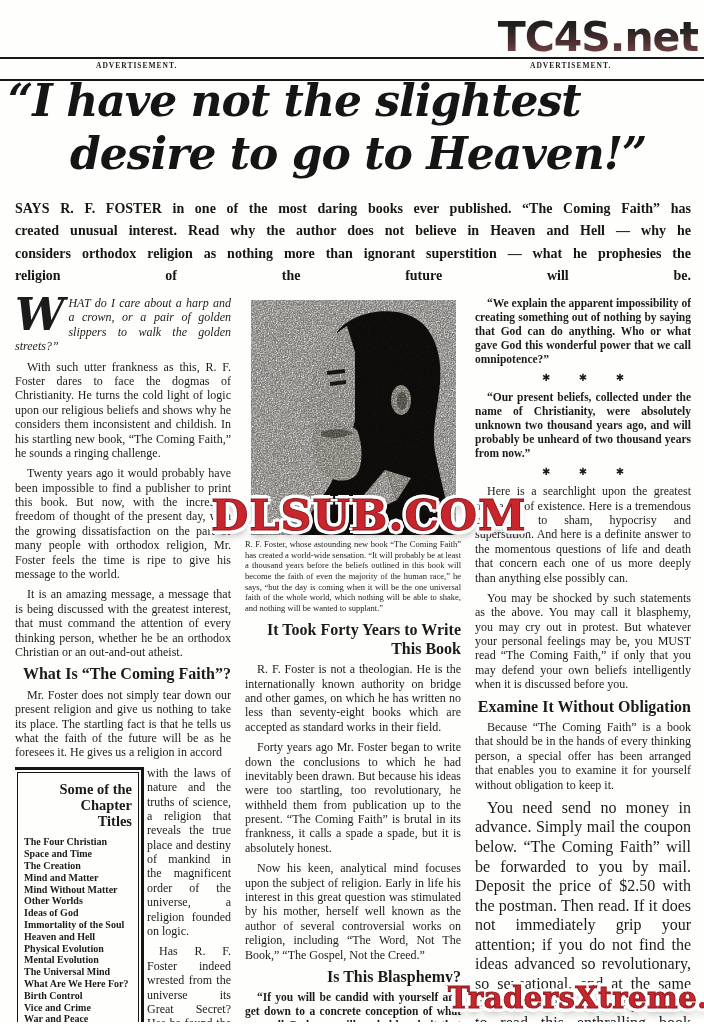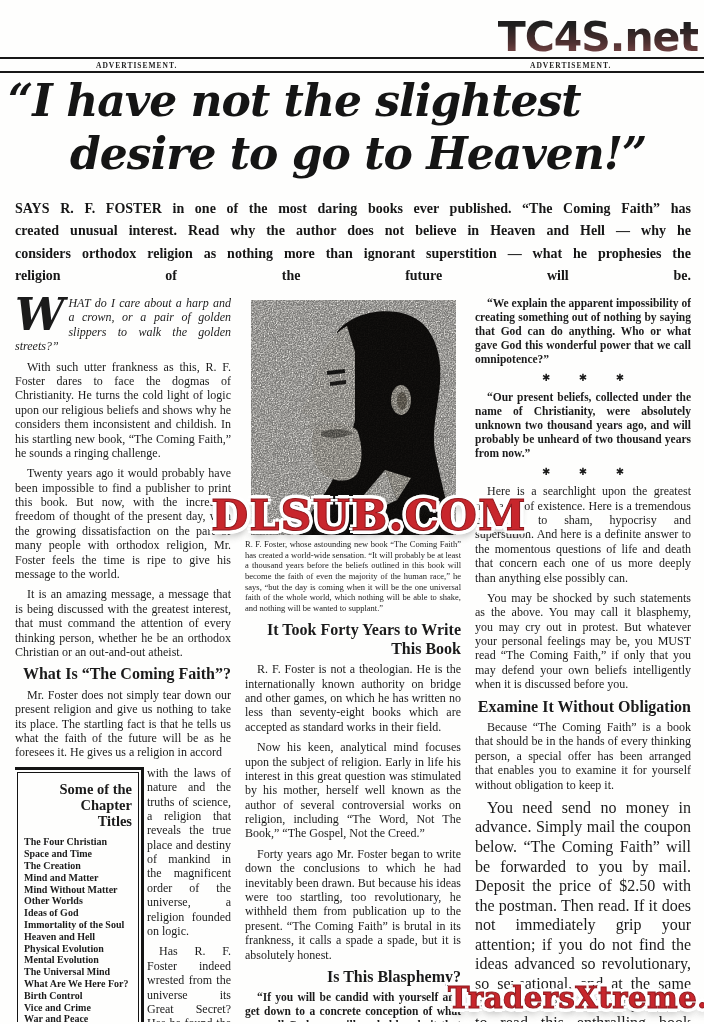--- a/index.html
+++ b/index.html
@@ -26,21 +26,21 @@
     font-weight:bold; color:#c8262c; -webkit-text-stroke:1px #8e181d;
     text-shadow:
       -3px -3px 0 #fff, 3px -3px 0 #fff, -3px 3px 0 #fff, 3px 3px 0 #fff,
       -4px 0 0 #fff, 4px 0 0 #fff, 0 -4px 0 #fff, 0 4px 0 #fff,
       0 6px 7px rgba(60,60,60,.45);
   }
   .wm-dlsub   { left:211px; top:490px; font-size:43px; letter-spacing:1px; }
   .wm-traders { left:448px; top:981px; font-size:29px; letter-spacing:0.5px; }
   
   .ad-rules {
-    position:absolute; top:57px; left:0; width:704px; height:16px;
+    position:absolute; top:57px; left:0; width:704px; height:24px;
     border-top:2px solid #181818; border-bottom:2px solid #181818; z-index:5;
   }
   .ad-label {
     position:absolute; top:2px; font-size:7.5px; font-weight:bold;
     letter-spacing:1px; color:#222;
   }
   .ad-label.left  { left:96px; }
   .ad-label.right { left:530px; }
   
   .headline {
@@ -189,22 +189,22 @@
 
           <path d="M112,196 L134,170 L146,200 L120,212 Z" fill="#f4f2ec"></path>
           <path d="M146,200 L134,170 L160,178 Z" fill="#dcd8cd"></path>
 
           <rect width="205" height="235" filter="url(#grain)" opacity="0.5"></rect>
         </svg>
       </div>
       <p class="caption">R. F. Foster, whose astounding new book “The Coming Faith” has created a world-wide sensation. “It will probably be at least a thousand years before the beliefs outlined in this book will become the faith of even the majority of the human race,” he says, “but the day is coming when it will be the one universal faith of the whole world, which nothing will be able to shake, and nothing will be wanted to supplant.”</p>
       <h3>It Took Forty Years to Write This Book</h3>
       <p>R. F. Foster is not a theologian. He is the internationally known authority on bridge and other games, on which he has written no less than seventy-eight books which are accepted as standard works in their field.</p>
+      <p>Forty years ago Mr. Foster began to write down the conclusions to which he had inevitably been drawn. But because his ideas were too startling, too revolutionary, he withheld them from publication up to the present. “The Coming Faith” is brutal in its frankness, it calls a spade a spade, but it is absolutely honest.</p>
       <p>Now his keen, analytical mind focuses upon the subject of religion. Early in life his interest in this great question was stimulated by his mother, herself well known as the author of several controversial works on religion, including “The Word, Not The Book,” “The Gospel, Not the Creed.”</p>
-      <p>Forty years ago Mr. Foster began to write down the conclusions to which he had inevitably been drawn. But because his ideas were too startling, too revolutionary, he withheld them from publication up to the present. “The Coming Faith” is brutal in its frankness, it calls a spade a spade, but it is absolutely honest.</p>
       <h3>Is This Blasphemy?</h3>
       <p class="bold-q">“If you will be candid with yourself and get down to a concrete conception of what you call God, you will probably admit that while you speak of Him as a Spirit, your mental vision shadows forth something on the order of a venerable old man with a long beard.”</p>
     </div>
 
     <div class="col">
       <p class="bold-q">“We explain the apparent impossibility of creating something out of nothing by saying that God can do anything. Who or what gave God this wonderful power that we call omnipotence?”</p>
       <p class="stars">✱ ✱ ✱</p>
       <p class="bold-q">“Our present beliefs, collected under the name of Christianity, were absolutely unknown two thousand years ago, and will probably be unheard of two thousand years from now.”</p>
       <p class="stars">✱ ✱ ✱</p>
       <p>Here is a searchlight upon the greatest mysteries of existence. Here is a tremendous challenge to sham, hypocrisy and superstition. And here is a definite answer to the momentous questions of life and death that concern each one of us more deeply than anything else possibly can.</p>

